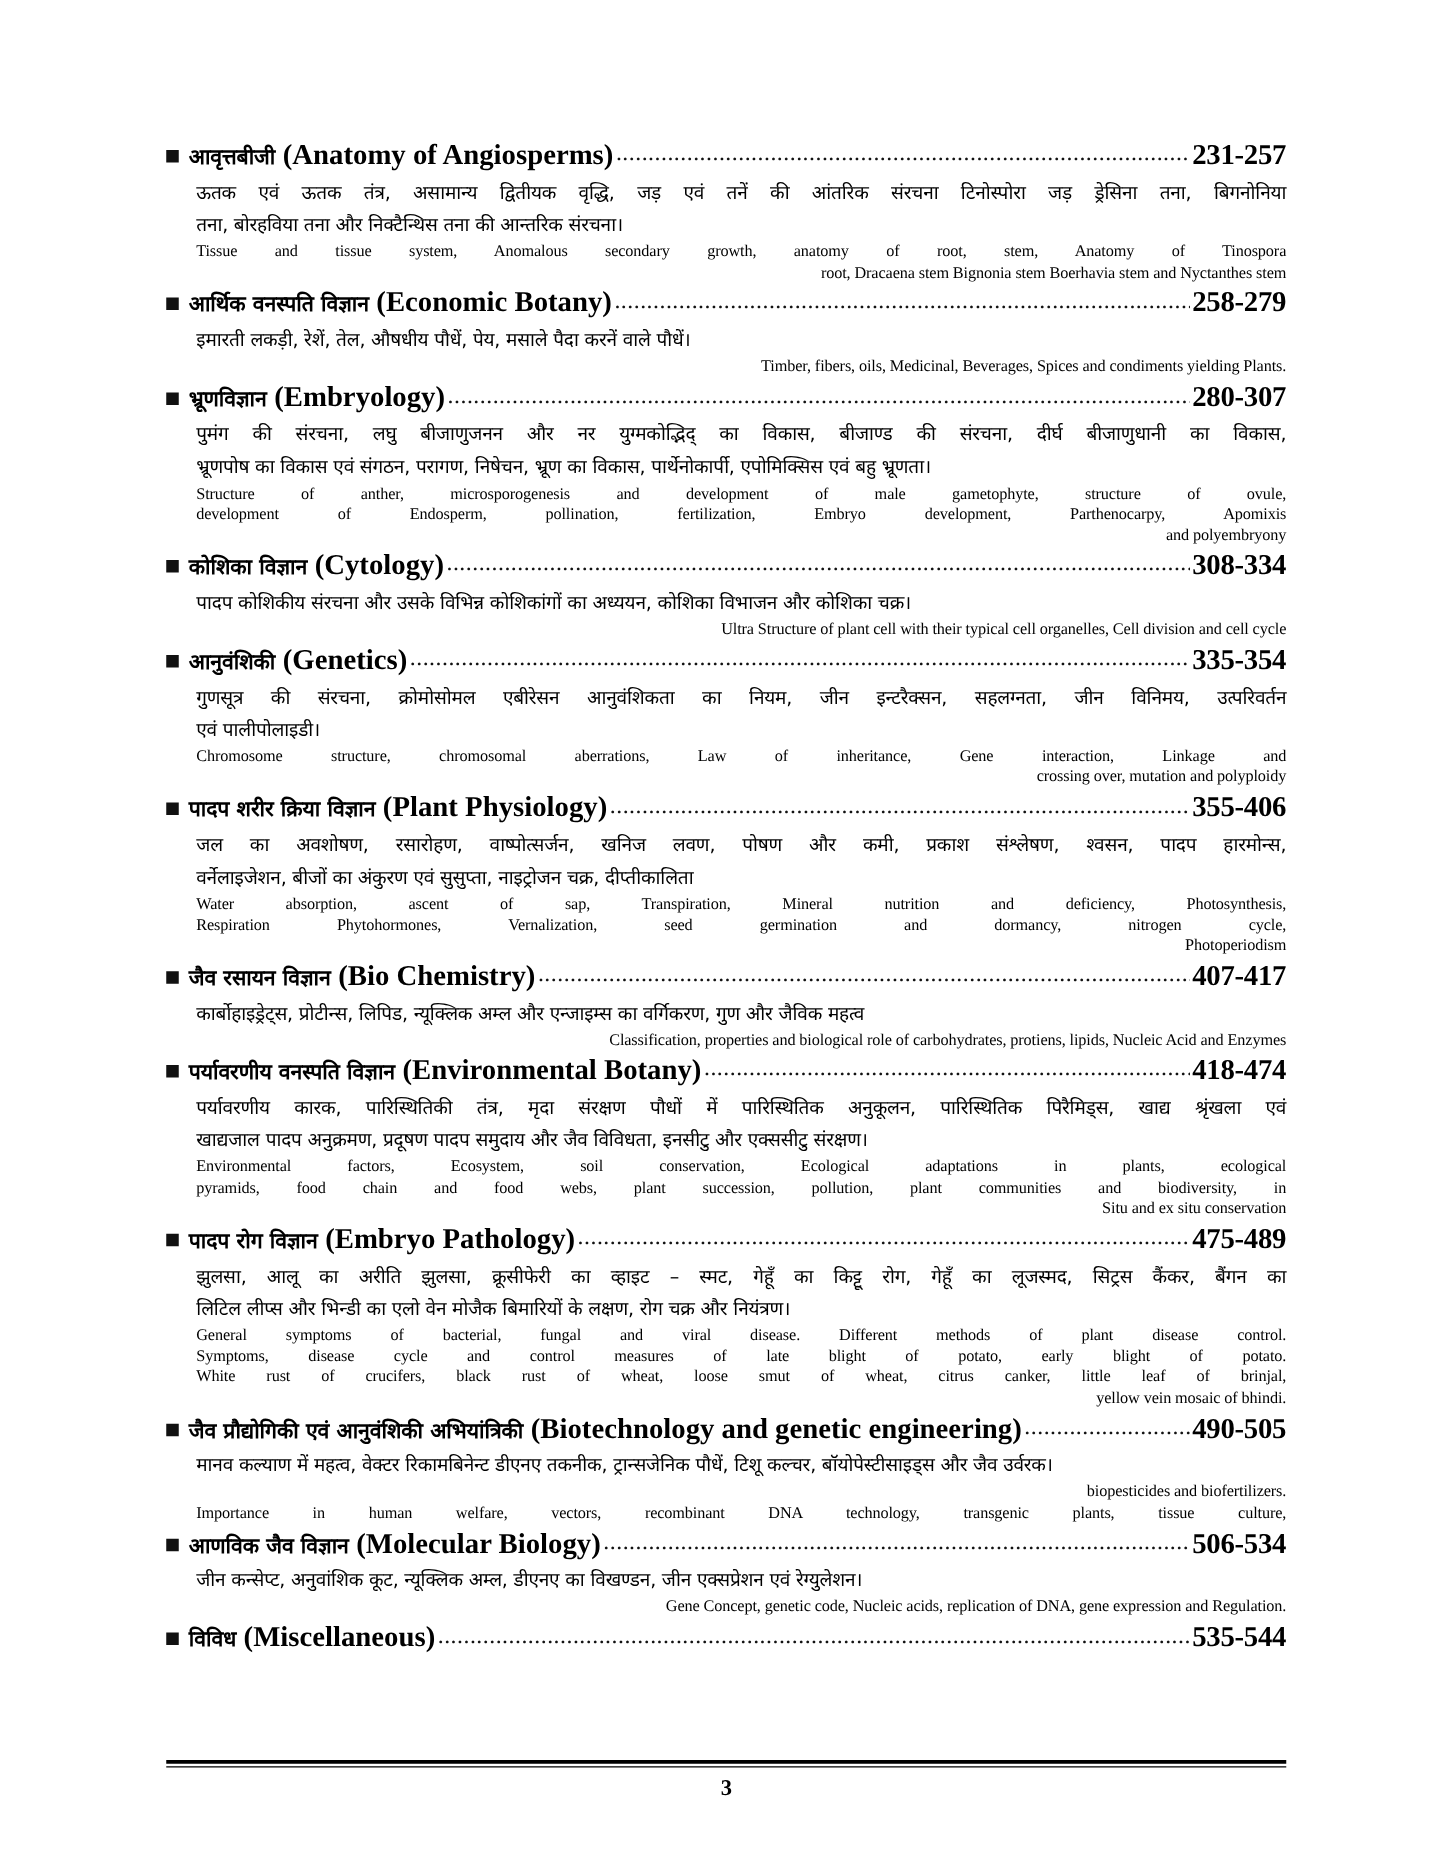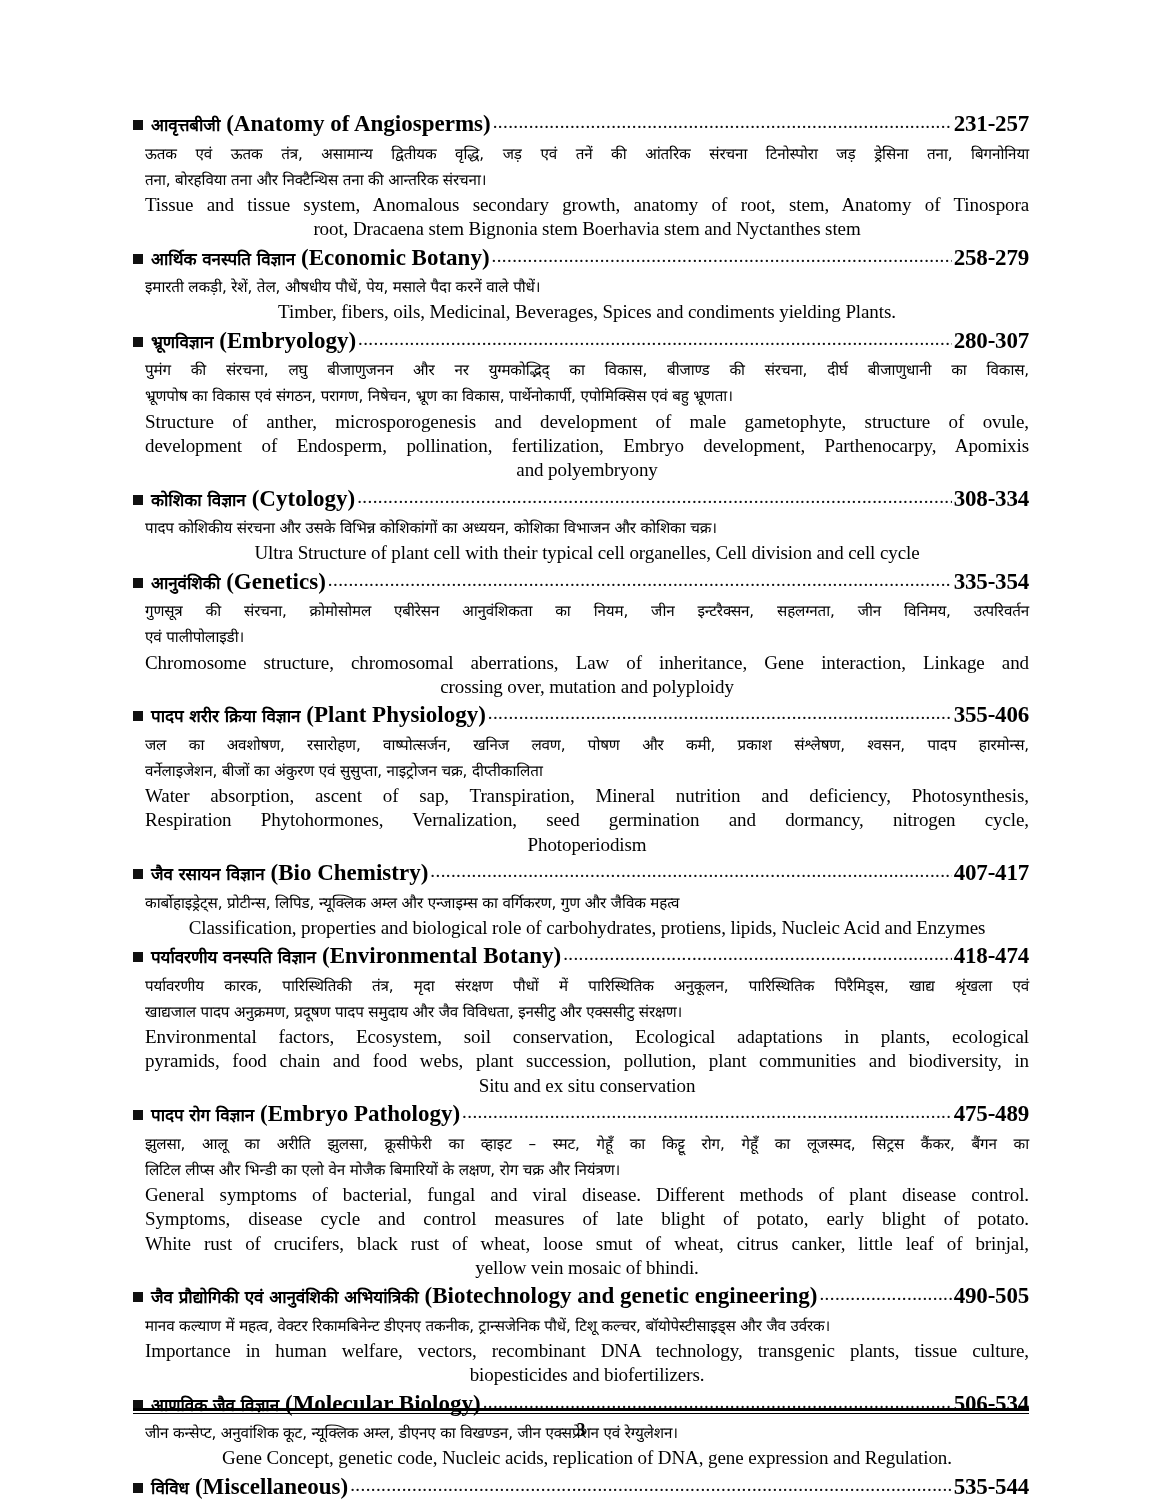--- a/index.html
+++ b/index.html
@@ -81,39 +81,39 @@
   .pages {
     flex: 0 0 auto;
     font-weight: bold;
     font-size: 23px;
     font-family: "Liberation Serif", serif;
     letter-spacing: -0.2px;
   }
 
   
   .desc {
-    margin-left: 12px;
+    margin-left: 24px;
   }
   .hi-line {
     font-family: "DejaVu Sans", sans-serif;
     font-size: 15.2px;
     line-height: 1.72;
     text-align: justify;
     letter-spacing: -0.15px;
     white-space: normal;
   }
   .hi-line.nojust { text-align: left; }
   .en-line {
     font-family: "Liberation Serif", serif;
-    font-size: 19px;
+    font-size: 13px;
     line-height: 1.28;
     text-align: justify;
     letter-spacing: -0.1px;
   }
-  .en-line.nojust { text-align: center; }
+  .en-line.nojust { text-align: right; }
 
   
   .just-all { text-align: justify; text-align-last: justify; }
 
   
   .rule-wrap {
     position: absolute;
     left: 133px;
     top: 1408px;
     width: 896px;
@@ -282,22 +282,22 @@
       <div class="entry">
         <div class="head">
           <span class="bullet"></span>
           <span class="title-hi">जैव प्रौद्योगिकी एवं आनुवंशिकी अभियांत्रिकी</span>
           <span class="title-en">(Biotechnology and genetic engineering)</span>
           <span class="leader"></span>
           <span class="pages">490-505</span>
         </div>
         <div class="desc">
           <div class="hi-line nojust">मानव कल्याण में महत्व, वेक्टर रिकामबिनेन्ट डीएनए तकनीक, ट्रान्सजेनिक पौधें, टिशू कल्चर, बॉयोपेस्टीसाइड्स और जैव उर्वरक।</div>
+          <div class="en-line nojust">biopesticides and biofertilizers.</div>
           <div class="en-line just-all">Importance in human welfare, vectors, recombinant DNA technology, transgenic plants, tissue culture,</div>
-          <div class="en-line nojust">biopesticides and biofertilizers.</div>
         </div>
       </div>
       <div class="entry">
         <div class="head">
           <span class="bullet"></span>
           <span class="title-hi">आणविक जैव विज्ञान</span>
           <span class="title-en">(Molecular Biology)</span>
           <span class="leader"></span>
           <span class="pages">506-534</span>
         </div>

